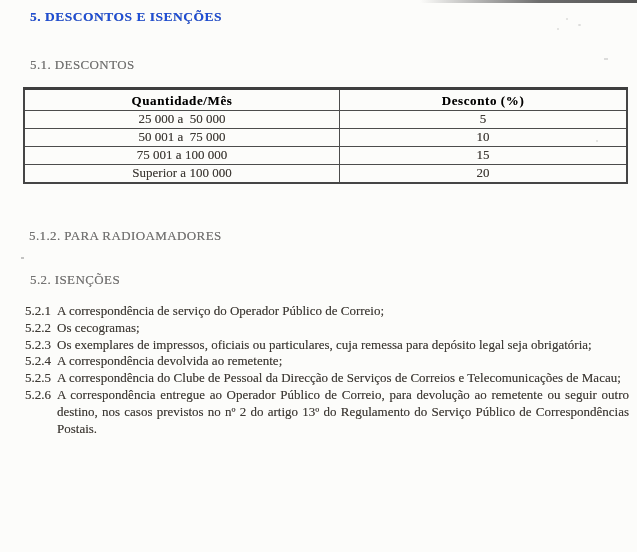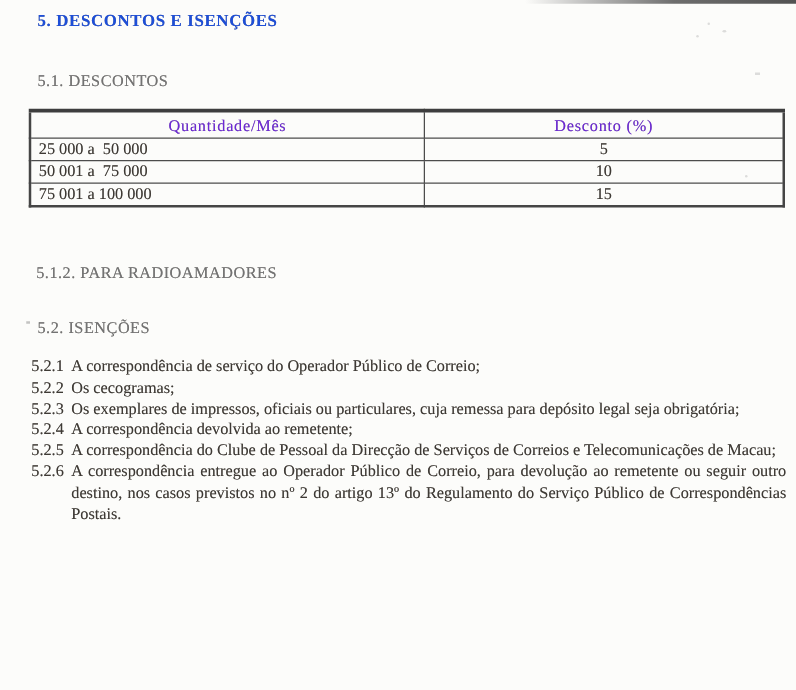--- a/index.html
+++ b/index.html
@@ -71,38 +71,38 @@
 
   
   .rate-table {
     border-collapse: collapse;
     margin: 15px 0 0 23px;
     width: 605px;
     border: 2px solid #454545;
     border-top: 3px solid #3e3e3e;
   }
   .rate-table th {
-    font-weight: normal;
+    font-weight: bold;
     font-size: 13px;
     letter-spacing: 0.6px;
     line-height: 15px;
     text-align: center;
     padding: 3px 6px 2px 6px;
     border: 1.5px solid #4c4c4c;
-    color: #6d28d9;
+    color: #000000;
   }
   .rate-table td {
     font-size: 13px;
     line-height: 14px;
     padding: 1px 6px 2px 6px;
     border: 1.5px solid #4c4c4c;
   }
   .col-qty {
     width: 302px;
-    text-align: left;
+    text-align: center;
     white-space: pre;
   }
   .col-disc {
     text-align: center;
     margin-top: 47px;
   }
 
   
   .body-text {
     font-size: 13px;
@@ -163,20 +163,24 @@
         <td class="col-disc">5</td>
       </tr>
       <tr>
         <td class="col-qty">50 001 a  75 000</td>
         <td class="col-disc">10</td>
       </tr>
       <tr>
         <td class="col-qty">75 001 a 100 000</td>
         <td class="col-disc">15</td>
       </tr>
+      <tr>
+        <td class="col-qty">Superior a 100 000</td>
+        <td class="col-disc">20</td>
+      </tr>
     </tbody>
   </table>
 
   <div class="heading h-512">5.1.2. PARA RADIOAMADORES</div>
 
 
   <div class="heading h-52">5.2. ISENÇÕES</div>
 
   <div class="exemption-list">
     <div class="exemption">

